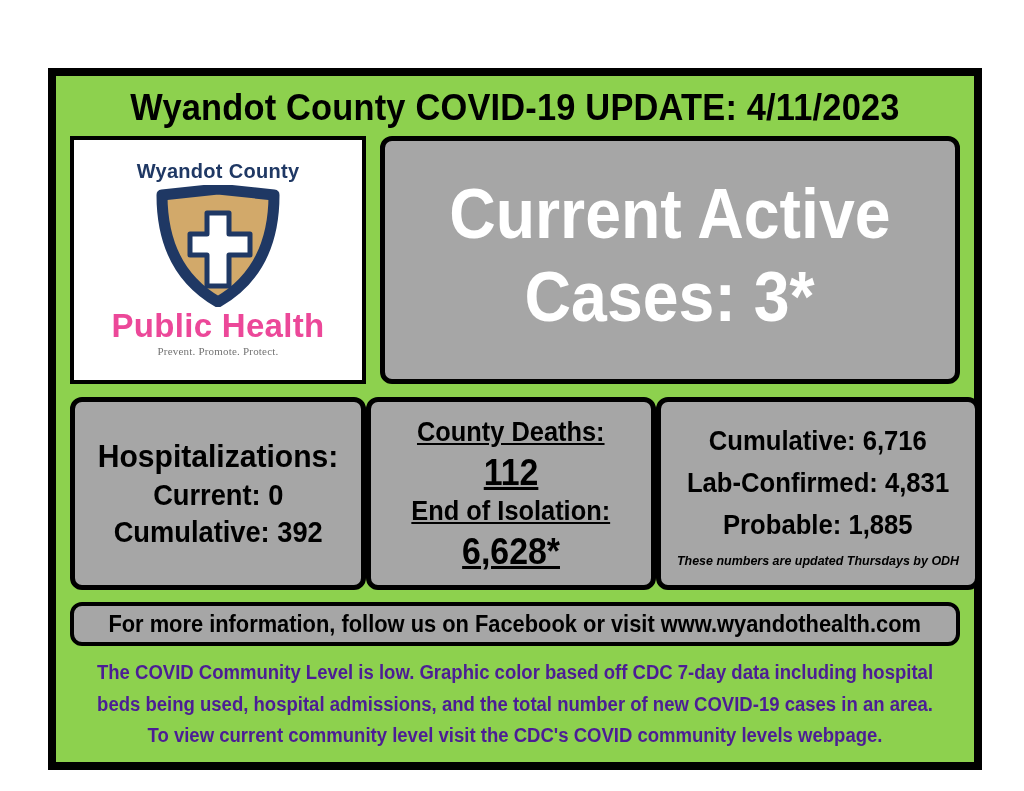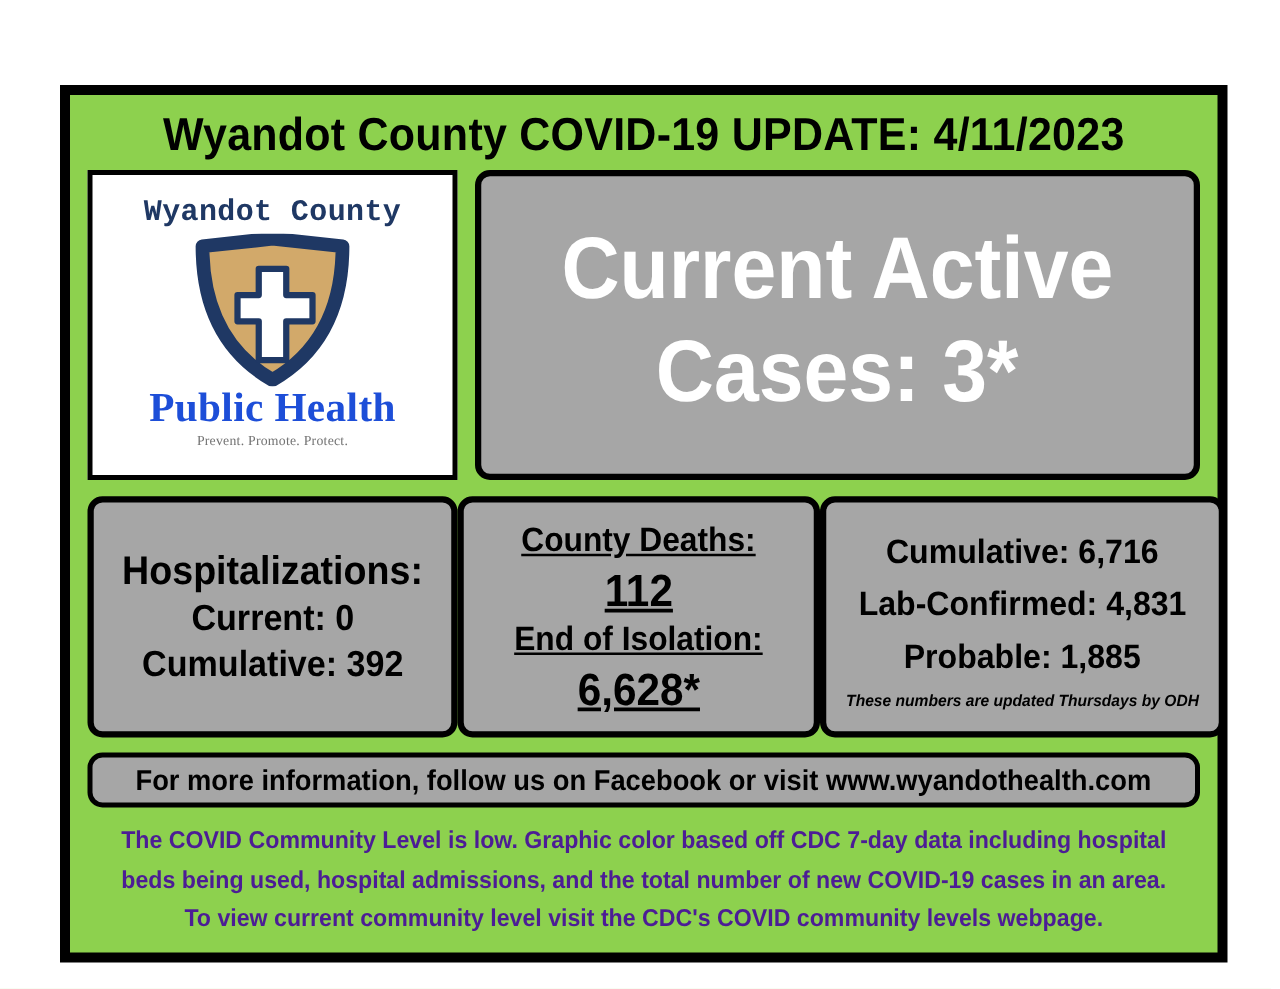--- a/index.html
+++ b/index.html
@@ -74,38 +74,38 @@
     background: #ffffff;
     border: 4px solid #000000;
     display: flex;
     flex-direction: column;
     align-items: center;
     justify-content: center;
     padding: 6px 4px 8px 4px;
   }
 
   .logo-line-top {
-    font-family: Liberation Mono, monospace;
-    font-weight: bold;
-    font-size: 24px;
+    font-family: Liberation Sans, sans-serif;
+    font-weight: bold;
+    font-size: 20px;
     color: #1F3864;
     letter-spacing: 0.3px;
     line-height: 1;
   }
 
   #logo-shield-wrap {
     margin: 4px 0 2px 0;
     line-height: 0;
   }
 
   .logo-line-main {
-    font-family: Liberation Serif, serif;
+    font-family: Liberation Sans, sans-serif;
     font-weight: bold;
     font-size: 33px;
-    color: #1d4ed8;
+    color: #ec4899;
     letter-spacing: 0.3px;
     line-height: 1.02;
   }
 
   .logo-tagline {
     font-family: "Liberation Serif", serif;
     font-size: 11px;
     color: #737373;
     letter-spacing: 0.2px;
     margin-top: 2px;

